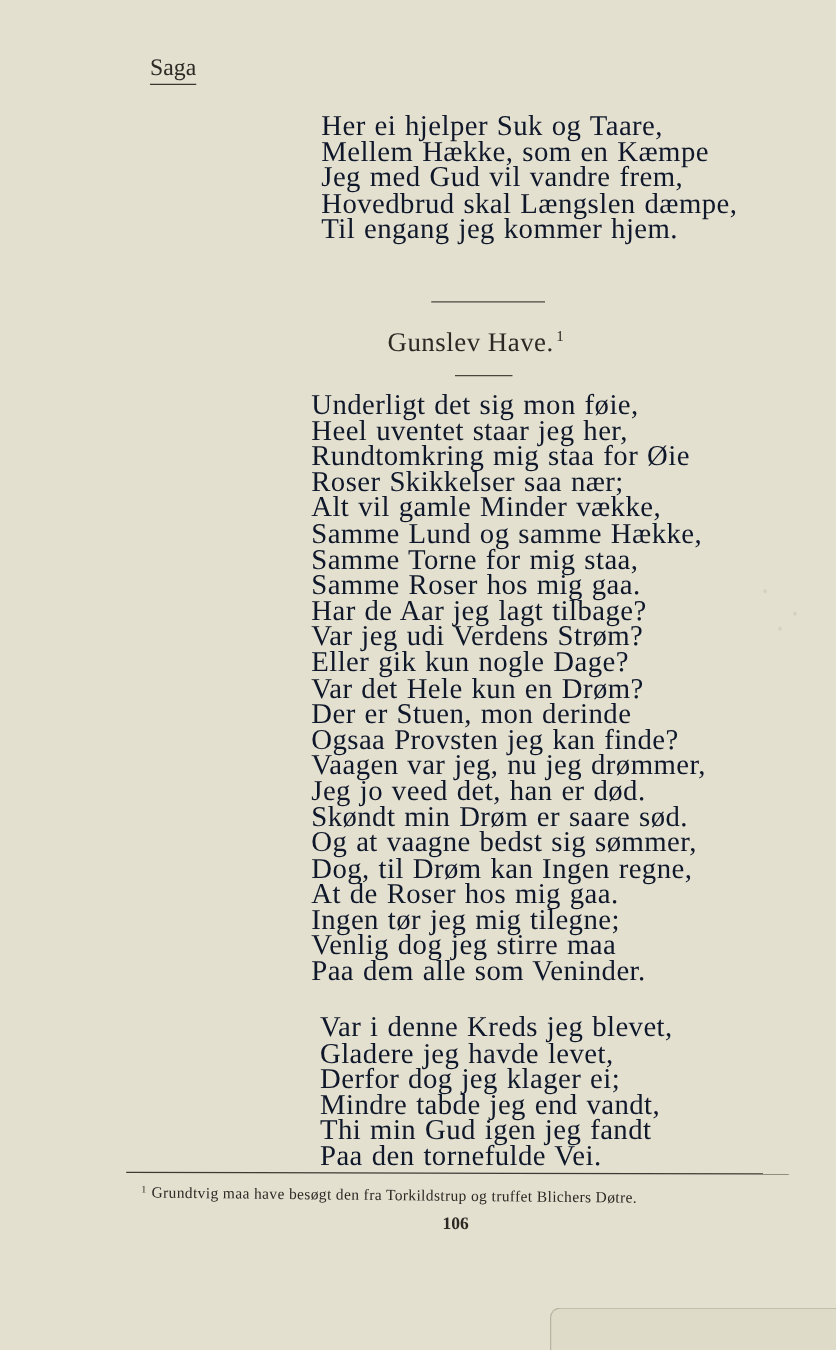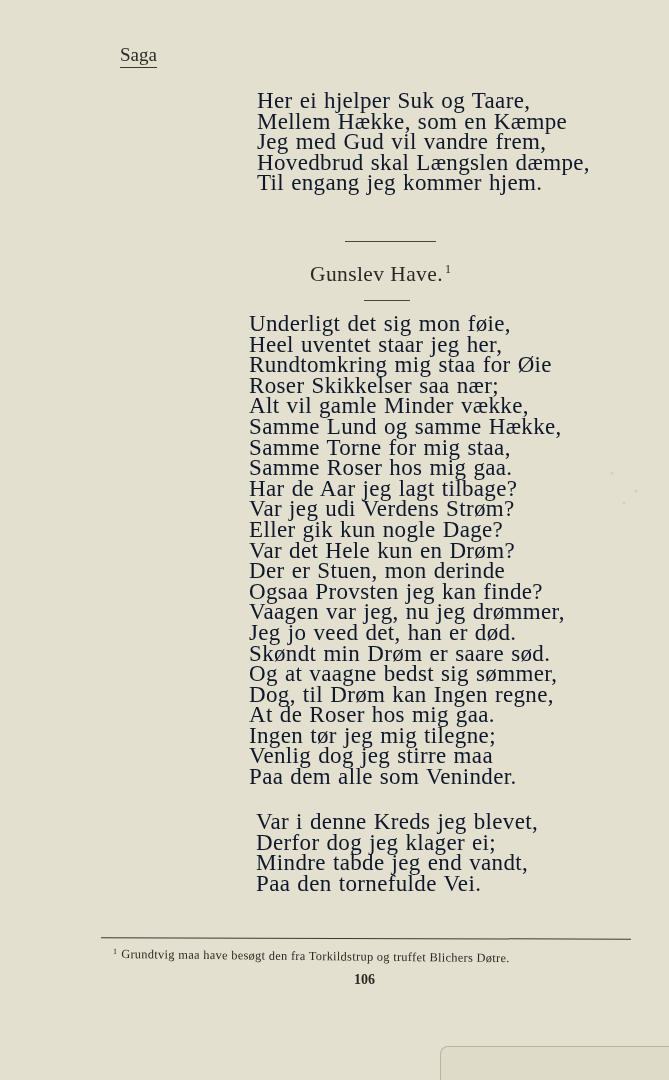--- a/index.html
+++ b/index.html
@@ -151,22 +151,24 @@
   <div>Og at vaagne bedst sig sømmer,</div>
   <div>Dog, til Drøm kan Ingen regne,</div>
   <div>At de Roser hos mig gaa.</div>
   <div>Ingen tør jeg mig tilegne;</div>
   <div>Venlig dog jeg stirre maa</div>
   <div>Paa dem alle som Veninder.</div>
 </div>
 
 <div class="stanza stanza-3">
   <div>Var i denne Kreds jeg blevet,</div>
+  <div>Gladere jeg havde levet,</div>
   <div>Derfor dog jeg klager ei;</div>
   <div>Mindre tabde jeg end vandt,</div>
+  <div>Thi min Gud igen jeg fandt</div>
   <div>Paa den tornefulde Vei.</div>
 </div>
 
 <div class="footnote-rule"></div>
 
 <div class="footnote"><sup>1</sup><span>Grundtvig maa have besøgt den fra Torkildstrup og truffet Blichers Døtre.</span></div>
 
 <div class="page-number">106</div>
 
 <div class="specks"></div>

